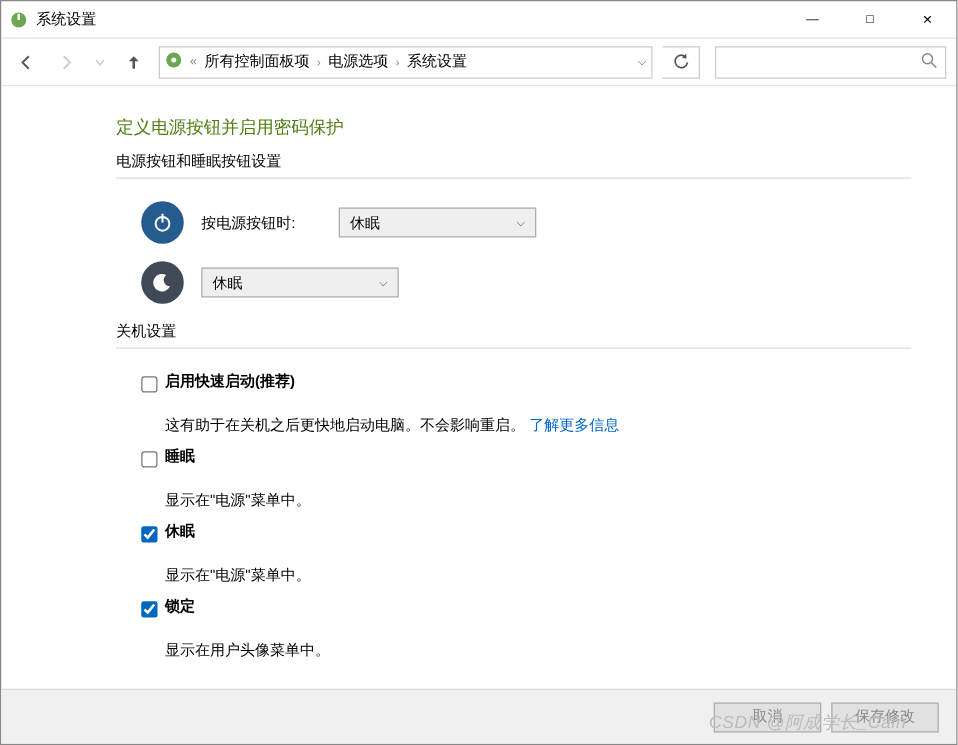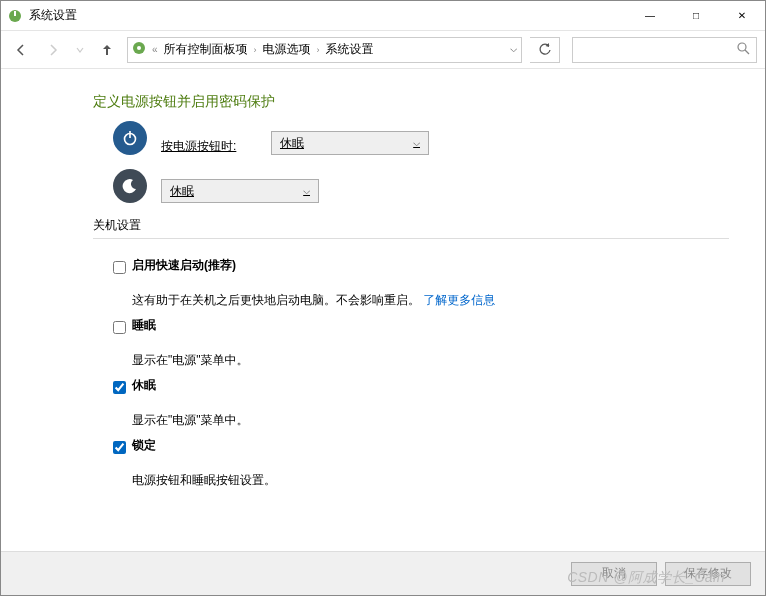--- a/index.html
+++ b/index.html
@@ -26,21 +26,21 @@
     .searchbar input { border:none; outline:none; flex:1; font-size:12px; }
     .searchbar .sicon { color:#888; font-size:12px; }
 
     
     .content { padding: 24px 36px 0 92px; height: calc(100% - 30px - 38px - 44px); overflow:auto; }
     h1 { font-size: 14px; font-weight: normal; color: #4d7c0f; margin-bottom: 10px; }
     .desc { font-size:12px; color:#000; margin-bottom: 22px; line-height:1.6; }
     .fieldset-head { display:flex; align-items:center; border-bottom:1px solid #ddd; margin-bottom:18px;}
     .fieldset-head .lgd { font-size:12px; white-space:nowrap; padding-bottom:4px;}
 
-    .row { display:flex; align-items:flex-end; margin-bottom:14px; padding-left:20px;text-decoration:underline; }
+    .row { display:flex; align-items:center; margin-bottom:14px; padding-left:20px; }
     .row .circle { width:34px; height:34px; border-radius:50%; display:flex; align-items:center; justify-content:center; margin-right:14px; color:#fff; font-size:16px; }
     .circle.power { background:#255b8f; }
     .circle.sleep { background:#3f4a56; }
     .row .lbl { width:110px; font-size:12px; }
     .sel { width:158px; height:24px; border:1px solid #adadad; background:#efefef; display:flex; align-items:center; padding:0 8px; font-size:12px; justify-content:space-between; }
     .sel .sval { }
     .sel .sarr { font-size:9px; color:#555; }
 
     .chk-group { padding-left:20px; }
     .chk-item { margin-bottom:8px; }
@@ -127,20 +127,23 @@
           <line x1="8" y1="8" x2="12" y2="12" stroke="#888" stroke-width="1.2"></line>
         </svg>
     </span>
   </div>
 </div>
 
 <div class="content">
   <h1>定义电源按钮并启用密码保护</h1>
 
   <div>
+    <div class="fieldset-head">
+      <span class="lgd">电源按钮和睡眠按钮设置</span>
+    </div>
 
     <div class="row">
       <div class="circle power">
         <svg width="18" height="18" viewBox="0 0 18 18">
             <circle cx="9" cy="10" r="5.5" stroke="#fff" stroke-width="1.6" fill="none"></circle>
             <rect x="8.2" y="2" width="1.6" height="7" fill="#fff"></rect>
           </svg>
       </div>
       <span class="lbl">按电源按钮时:</span>
       <div class="sel">
@@ -186,21 +189,21 @@
             <input type="checkbox" checked="" style="">
             <span class="clab bold">休眠</span>
           </label>
           <div class="chk-sub">显示在"电源"菜单中。 </div>
         </div>
         <div class="chk-item">
           <label class="chk-line">
             <input type="checkbox" checked="" style="">
             <span class="clab bold">锁定</span>
           </label>
-          <div class="chk-sub">电源按钮和睡眠按钮设置。 </div>
+          <div class="chk-sub">显示在用户头像菜单中。 </div>
         </div>
       </div>
   </div>
 </div>
 
 <div class="footer">
   <div class="fbtn">取消</div>
   <div class="fbtn">保存修改</div>
 </div>
 

